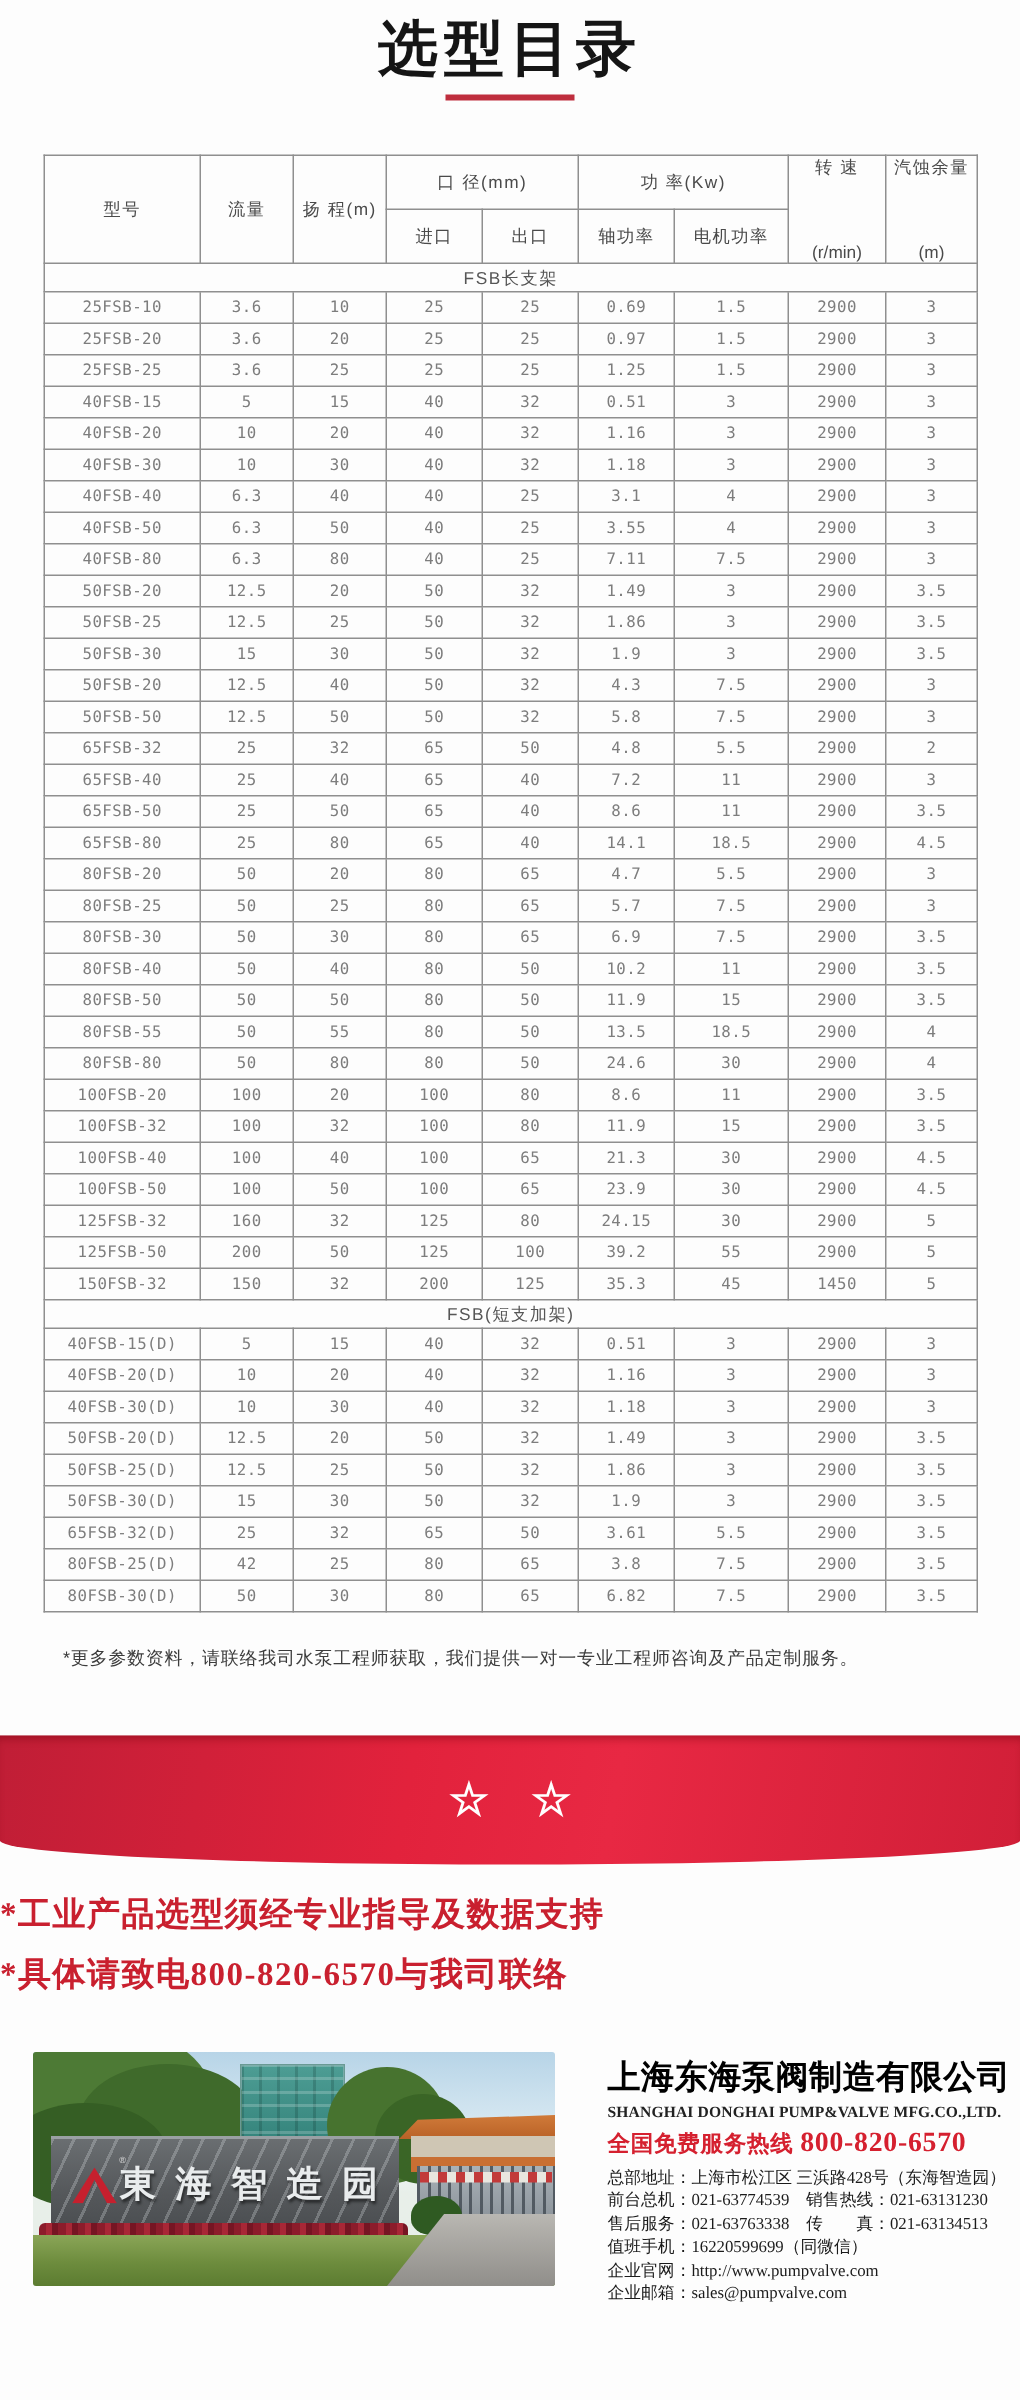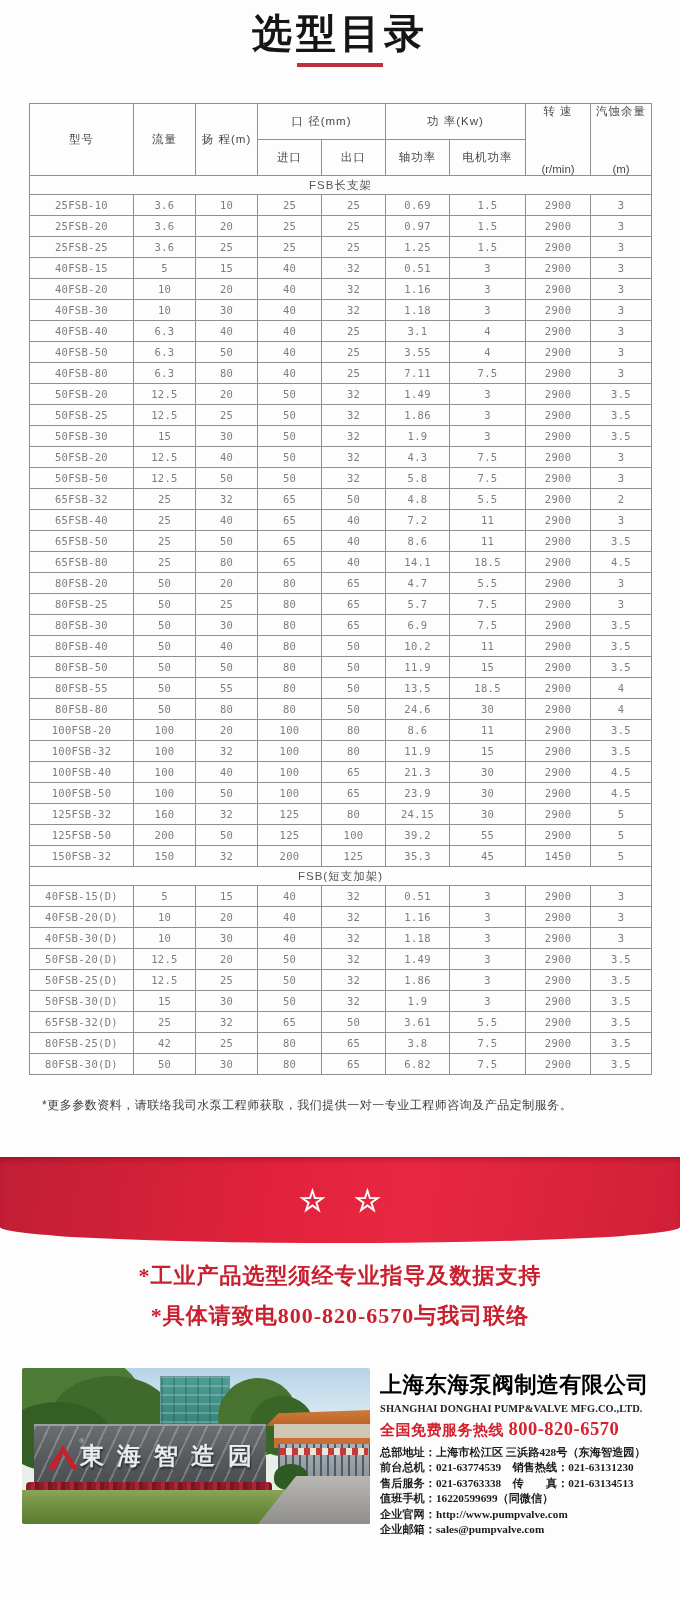--- a/index.html
+++ b/index.html
@@ -56,21 +56,21 @@
   .order-banner .star {
     color: #fff; font-size: 30px; font-weight: bold; margin: 0 14px;
   }
   .order-banner .banner-title {
     color: #ffffff; font-size: 34px; font-weight: bold; letter-spacing: 10px;
     text-shadow: 0 1px 1px rgba(120,0,10,.35);
   }
 
   
   .order-notice {
-    position: absolute; top: 1256px; left: 0; width: 680px; text-align: center;
+    position: absolute; top: 1256px; left: 0; width: 680px; 
     font-family: "Liberation Serif", serif; font-weight: bold;
     color: #c9202f; font-size: 22px; line-height: 40px; letter-spacing: 1px;
   }
 
   
   .footer { position: absolute; top: 1368px; left: 0; width: 680px; height: 160px; }
 
   
   .photo {
     position: absolute; left: 22px; top: 0; width: 348px; height: 156px;
@@ -135,32 +135,32 @@
     position: absolute; left: 0; bottom: 0; width: 100%; height: 34px;
     background: linear-gradient(180deg, #8aa557 0%, #6d8c3d 55%, #5c7c31 100%);
   }
   .driveway {
     position: absolute; right: 0; bottom: 0; width: 112px; height: 48px;
     background: linear-gradient(180deg, #b9b7b2, #908e8a);
     clip-path: polygon(34% 0, 100% 0, 100% 100%, 0 100%);
   }
 
   
-  .company-info { position: absolute; left: 380px; top: 2px; width: 272px; }
+  .company-info { position: absolute; left: 405px; top: 2px; width: 272px; }
   .company-name { font-size: 22px; font-weight: 800; color: #000; letter-spacing: 0.4px; white-space: nowrap; }
   .company-name-en {
     margin-top: 3px; font-family: "Liberation Serif", serif; font-weight: bold;
     font-size: 10.4px; color: #222; letter-spacing: 0.1px; white-space: nowrap;
   }
   .hotline { margin-top: 5px; white-space: nowrap; }
   .hotline-label { color: #d5202f; font-weight: bold; font-size: 15px; letter-spacing: 0.5px; }
   .hotline-number { color: #d5202f; font-weight: bold; font-family: "Liberation Serif", serif; font-size: 18.5px; letter-spacing: 0.5px; }
   .contact-list { list-style: none; margin: 5px 0 0; padding: 0; }
   .contact-list li {
-    font-family: "Liberation Serif", serif; font-weight: bold; font-size: 11.2px;
+    font-family: "Liberation Serif", serif; font-weight: normal; font-size: 11.2px;
     color: #1b1b1b; line-height: 15.4px; white-space: nowrap;
   }
 </style>
 </head>
 <body>
 
 <div class="page">
 
   <div class="title-wrap">
     <h1 class="page-title">选型目录</h1>

